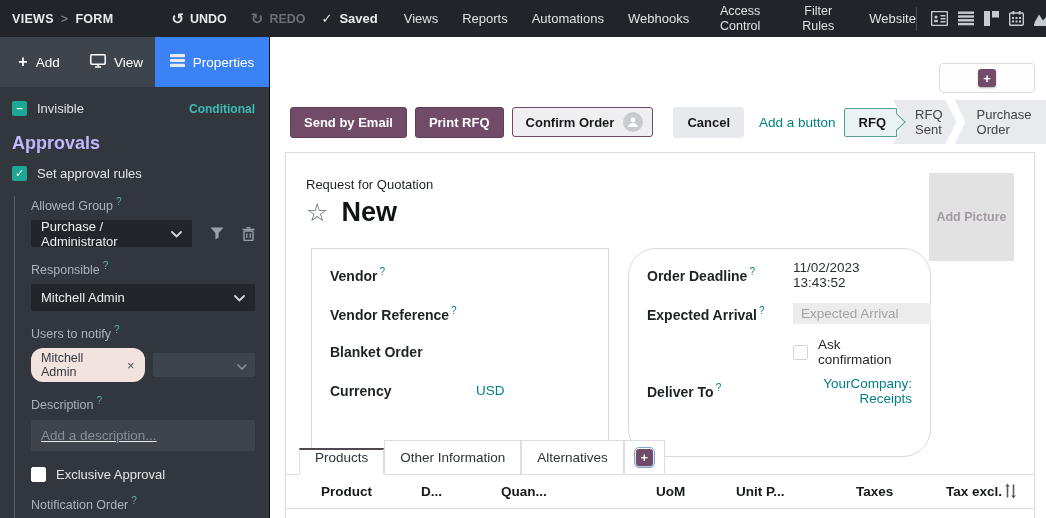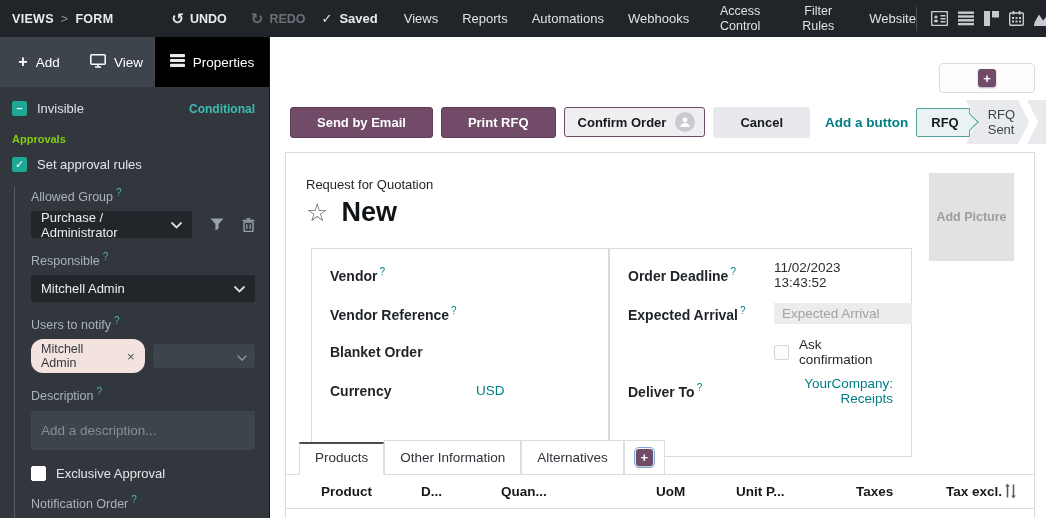--- a/index.html
+++ b/index.html
@@ -30,90 +30,90 @@
   .vicons svg{ display:block; }
   
   .sidebar{
     position:absolute; top:37px; left:0; width:270px; height:481px;
     background:#31373d; color:#e2e5e8; border-right:1px solid #121518; z-index:20;
   }
   .sb-tabs{ display:flex; height:50px; font-size:13.5px; color:#fff;}
   .sb-tab{ display:flex; align-items:center; justify-content:center; gap:8px; background:#3d444b; cursor:pointer;}
   .sb-tab.t-add{ width:78px;}
   .sb-tab.t-view{ width:77px;}
-  .sb-tab.t-props{ flex:1; background:#000000;}
+  .sb-tab.t-props{ flex:1; background:#3b82f6;}
   .sb-plus{ font-size:16px; font-weight:700; line-height:1;}
   .sb-body{ padding:14px 14px 0 12px;}
   .row-flex{ display:flex; align-items:center; gap:10px;}
   .cb{ width:15px; height:15px; border-radius:2px; display:inline-flex; align-items:center; justify-content:center; flex:0 0 auto; font-size:11px; line-height:1;}
   .cb-teal{ background:#1da794; color:#fff; font-weight:700;}
   .cb-white{ background:#fff; border:1px solid #fff;}
   .inv-label{ font-size:13px; color:#dfe2e5;}
   .conditional{ margin-left:auto; color:#3dbdb2; font-size:12px; font-weight:700;}
-  .sb-h2{ font-size:11px; font-weight:700; color:#84cc16; margin:17px 0 12px;}
+  .sb-h2{ font-size:18px; font-weight:700; color:#c4b5fd; margin:17px 0 12px;}
   .set-rules{ font-size:13px;}
   .rule-group{ margin:15px 0 0 2px; border-left:1px solid #575e66; padding-left:16px;}
   .sb-label{ font-size:12.5px; color:#abb2b9; margin:13px 0 7px;}
   .help-side{ color:#4fb3ab; font-size:10px; vertical-align:super; margin-left:3px;}
   .sb-select{ height:27px; background:#22262b; color:#eceef0; font-size:13px; display:flex; align-items:center; padding:0 10px; border-radius:2px; cursor:pointer;}
   .sb-select .chev{ margin-left:auto; color:#d6d9dc;}
   .ag-row{ display:flex; align-items:center; gap:18px;}
   .ag-row .sb-select{ width:166px;}
   .side-ic{ color:#9aa1a8; cursor:pointer; display:flex;}
   .notify-row{ display:flex; align-items:center; gap:8px;}
   .tag{ background:#f2e3df; color:#33383d; font-size:12.5px; padding:3px 10px; border-radius:12px; display:inline-flex; align-items:center; gap:7px;}
   .tag .tag-x{ cursor:pointer; font-size:13px; color:#4a4f55;}
   .mini-select{ width:104px; height:24px; background:#3d444c; border-radius:2px; display:flex; align-items:center; padding:0 8px; cursor:pointer;}
   .mini-select .chev{ margin-left:auto; color:#8a9097;}
-  .desc-input{ width:100%; height:39px; background:#3d444c; border:none; border-radius:2px; color:#e8eaec; font-size:13.5px; padding:0 10px; font-family:inherit;}
+  .desc-input{ width:100%; height:31px; background:#3d444c; border:none; border-radius:2px; color:#e8eaec; font-size:13.5px; padding:0 10px; font-family:inherit;text-decoration:underline;}
   .desc-input::placeholder{ color:#878e95;}
   .excl-row{ margin-top:16px; font-size:13px;}
   
   .main{ position:absolute; top:37px; left:271px; width:775px; height:481px; background:#fff;}
   .add-stat-btn{
     position:absolute; top:26px; right:11px; width:96px; height:30px; background:#fdfdfe;
     border:1px solid #d9dcdf; border-radius:4px; display:flex; align-items:center; justify-content:center; cursor:pointer;
   }
   .psq{ width:18px; height:18px; background:#714b67; border-radius:3px; color:#fff; font-size:13px; font-weight:700; display:flex; align-items:center; justify-content:center; line-height:1; box-shadow:0 1px 2px rgba(0,0,0,.3);}
   .action-row{ position:absolute; top:63px; left:19px; right:12px; display:flex; align-items:center; gap:8px;}
-  .btn{ font-size:13px; font-weight:600; padding:7px 26px; border-radius:3px; border:1px solid transparent; cursor:pointer; font-family:inherit; white-space:nowrap;}
+  .btn{ font-size:13px; font-weight:600; padding:7px 13px; border-radius:3px; border:1px solid transparent; cursor:pointer; font-family:inherit; white-space:nowrap;}
   .btn-primary{ background:#714b67; color:#fff; border-color:#5f3f57;}
   .btn-confirm{ background:#efeff1; color:#16181b; border:1px solid #714b67; display:flex; align-items:center; gap:9px; padding:4px 9px 4px 13px;}
   .user-badge{ width:20px; height:20px; border-radius:50%; background:#c9cbd0; display:flex; align-items:center; justify-content:center;}
-  .btn-light{ background:#e7e9ec; color:#16181b;}
-  .link-add-btn{ color:#017e84; font-weight:700; font-size:13.5px; margin-left:7px; cursor:pointer; white-space:nowrap;}
+  .btn-light{ background:#e7e9ec; color:#16181b;margin-left:12px;}
+  .link-add-btn{ color:#017e84; font-weight:400; font-size:13.5px; margin-left:7px; cursor:pointer; white-space:nowrap;}
   .statusbar{ margin-left:auto; display:flex; align-items:center; font-size:13px;}
   .step-active{ position:relative; background:#e9f3f3; border:1px solid #569f9a; border-radius:2px 0 0 2px; padding:6px 10px 6px 14px; font-weight:700; color:#16181b; z-index:2;}
   .step-active::after{ content:""; position:absolute; right:-7px; top:50%; width:12px; height:12px; background:#e9f3f3; border-top:1px solid #569f9a; border-right:1px solid #569f9a; transform:translateY(-50%) rotate(45deg);}
   .step{ background:#e9eaed; color:#3e444a; padding:7px 14px 7px 22px; margin-left:-4px; clip-path:polygon(0 0, calc(100% - 11px) 0, 100% 50%, calc(100% - 11px) 100%, 0 100%, 11px 50%);}
   .step.last{ clip-path:polygon(0 0, 100% 0, 100% 100%, 0 100%, 11px 50%); padding-right:24px; margin-left:-2px;}
   
   .sheet{
     position:absolute; top:115px; left:14px; width:750px; height:440px;
     background:#fff; border:1px solid #d9dbde; box-shadow:0 1px 3px rgba(0,0,0,.06);
   }
   .doc-label{ position:absolute; top:24px; left:20px; font-size:13px; color:#1d2125;text-align:center;}
   .title-row{ position:absolute; top:44px; left:20px; display:flex; align-items:center; gap:13px;}
   .star{ font-size:25px; color:#5f6b75; line-height:1; cursor:pointer;}
   .doc-title{ font-size:27px; font-weight:700; color:#111417;}
   .add-picture{ position:absolute; top:20px; left:643px; width:85px; height:88px; background:#e2e2e2; display:flex; align-items:center; justify-content:center; font-size:12.5px; font-weight:700; color:#a29aa2; cursor:pointer; text-align:center;}
   .fgroup{ position:absolute; top:95px; height:209px; border:1px solid #dadada; background:#fff; padding:7px 18px;}
   .fg-left{ left:25px; width:298px;}
-  .fg-right{ left:323px; width:303px;}
+  .fg-right{ left:342px; width:303px;border-radius:28px;}
   .frow{ display:flex; align-items:center; height:38.5px; font-size:14px; color:#1f2327;}
   .flabel{ width:146px; font-weight:700; flex:0 0 auto;}
   .help{ color:#017e84; font-size:10px; vertical-align:super; margin-left:2px; font-weight:400;}
   .fval{ font-size:13.5px; color:#2b2f33;}
   .fval.link{ color:#017e84; cursor:pointer;text-align:right;}
   .chip-ph{ background:#ececec; color:#a3a3a3; font-size:13.5px; padding:3px 10px 3px 8px; min-width:138px;}
   .ask-row .cb-form{ width:15px; height:15px; border:1px solid #d3d6d9; background:#fdfdfd; border-radius:2px; margin-right:10px; flex:0 0 auto; cursor:pointer;}
   .ask-label{ font-size:13.5px; color:#23272b;}
   .tabs-row{ position:absolute; top:285px; left:0; width:748px; height:37px; display:flex; align-items:flex-end; padding-left:13px; border-bottom:1px solid #dcdee1;}
   .ntab{ border:1px solid #dcdee1; background:#fff; padding:9px 15px; font-size:13.5px; color:#2d3338; margin-bottom:-1px; cursor:pointer; white-space:nowrap;}
-  .ntab.active{ border-top:2px solid #4f4952; padding-top:6px; border-bottom-color:#fff;}
+  .ntab.active{ border-top:2px solid #4f4952; padding-top:0; border-bottom-color:#fff;}
   .ntab-plus{ border:1px solid #dcdee1; background:#fff; margin-bottom:-1px; padding:8px 11px; cursor:pointer;}
   .ntab-plus .psq{ width:17px; height:17px; outline:1px solid #7aa6d8; outline-offset:1px;}
   .thead{ position:absolute; top:322px; left:0; width:748px; height:34px; border-bottom:1px solid #d8dadd; font-weight:700; font-size:13.5px; color:#16181b;}
   .th{ position:absolute; top:9px; white-space:nowrap;}
   .th-icon{ position:absolute; top:8px; right:16px; color:#565d63; cursor:pointer;}
 </style>
 </head>
 <body>
 
 <div class="app">

